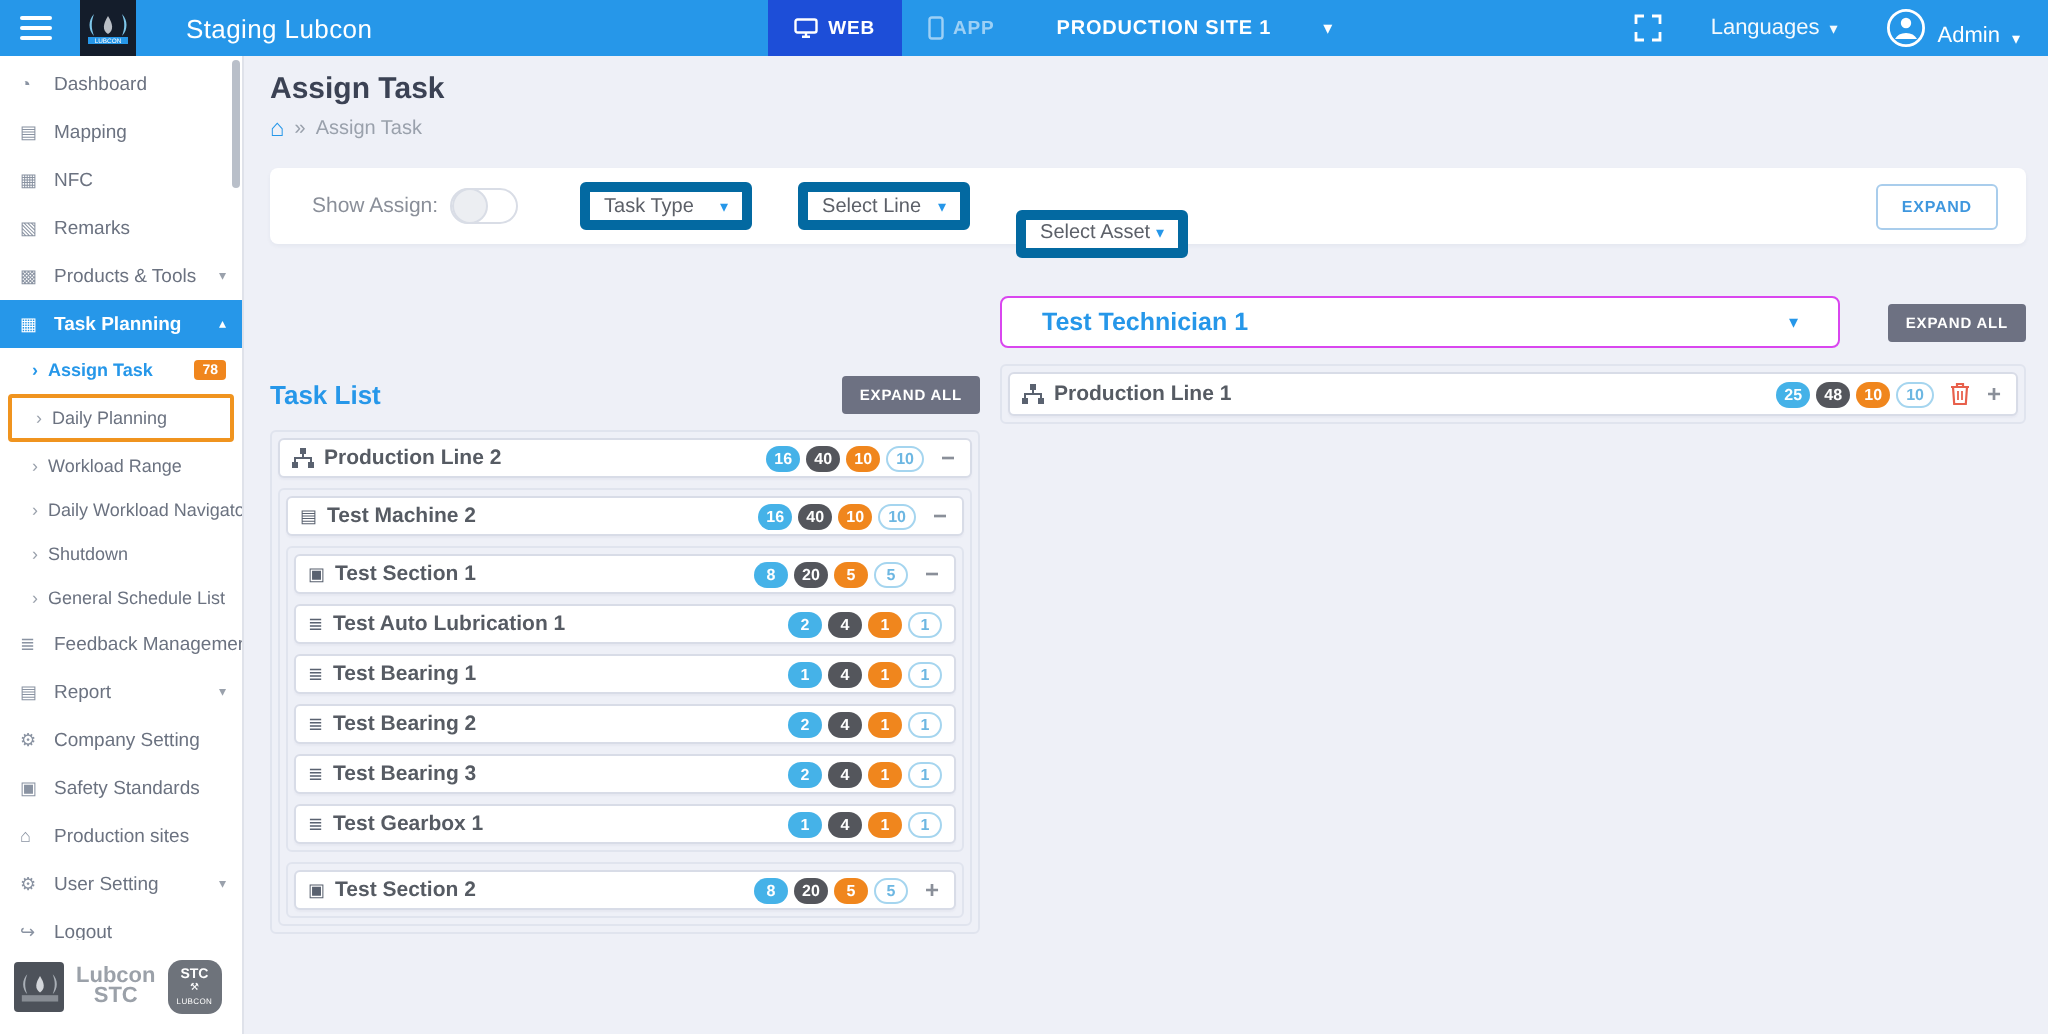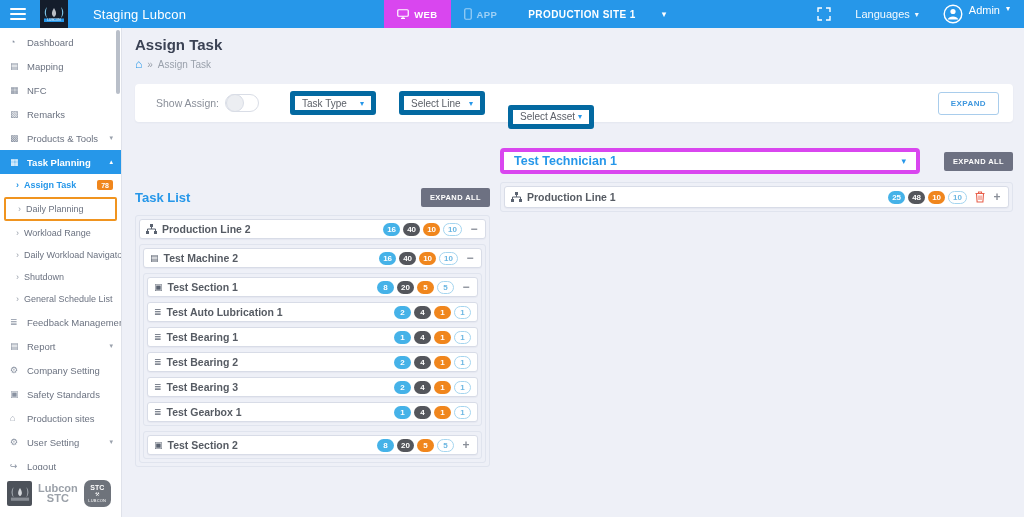--- a/index.html
+++ b/index.html
@@ -11,28 +11,28 @@
     display:flex; align-items:center; color:#fff; z-index:30; }
   .burger { width:16px; margin-left:10px; cursor:pointer; }
   .burger i { display:block; height:2px; background:#fff; margin:3px 0; border-radius:1px; }
   .logobox { width:28px; height:28px; background:#141d2b; margin-left:14px; display:flex;
     flex-direction:column; align-items:center; justify-content:center; }
   .logobox svg { display:block; }
   .brand { font-size:13px; margin-left:25px; font-weight:400; letter-spacing:.2px; }
   .center-cluster { display:flex; align-items:center; margin-left:198px; height:28px; }
   .hdr-tab { height:28px; display:flex; align-items:center; gap:5px; padding:0 13px;
     font-size:9.5px; font-weight:700; letter-spacing:.4px; cursor:pointer; }
-  .hdr-tab.active { background:#d946ef; }
+  .hdr-tab.active { background:#1d4ed8; }
   .hdr-tab.dim { opacity:.55; }
   .site-sel { display:flex; align-items:center; margin-left:18px; cursor:pointer; }
   .site-sel .st { font-size:10px; font-weight:700; letter-spacing:.4px; }
   .site-sel .ch { font-size:9px; margin-left:26px; }
   .right-cluster { margin-left:auto; margin-right:14px; display:flex; align-items:center; gap:24px; }
   .lang { display:flex; align-items:center; gap:5px; font-size:11px; opacity:.95; cursor:pointer; }
-  .admin { display:flex; align-items:flex-start; gap:6px; font-size:11px; cursor:pointer; }
+  .admin { display:flex; align-items:flex-end; gap:6px; font-size:11px; cursor:pointer; }
   .chev-s { font-size:8px; }
 
   
   .sidebar { position:fixed; top:28px; left:0; width:122px; height:489px; background:#fff;
     border-right:1px solid #dfe2ea; z-index:20; }
   .menu { height:442px; overflow:hidden; padding-top:2px; position:relative; }
   .sitem { height:24px; display:flex; align-items:center; padding:0 8px 0 10px; gap:6px;
     font-size:9.5px; color:#6b7280; cursor:pointer; white-space:nowrap; }
   .sitem .sic { width:11px; font-size:9px; color:#8a93a2; flex:0 0 auto; }
   .sitem .schev { margin-left:auto; font-size:7px; color:#9aa1ac; }
@@ -101,23 +101,23 @@
   .bds { margin-left:auto; display:flex; align-items:center; gap:3px; }
   .bd { height:13px; min-width:17px; border-radius:7px; font-size:8px; font-weight:700;
     color:#fff; display:flex; align-items:center; justify-content:center; padding:0 4px; }
   .bd.c1 { background:#45b2e8; } .bd.c2 { background:#54565c; } .bd.c3 { background:#f0861d; }
   .bd.c4 { background:#fff; border:1px solid #a5d5ef; color:#6db7e2; }
   .tg { width:10px; text-align:center; color:#8a8f99; font-size:12px; font-weight:700;
     margin-left:2px; cursor:pointer; line-height:1; }
   .trash { display:flex; align-items:center; margin-left:3px; cursor:pointer; }
 
   .rhead { display:flex; align-items:center; }
-  .tech-sel { flex:1; max-width:420px; height:26px; background:#fff; border:4px solid #d946ef;
+  .tech-sel { flex:1; max-width:420px; height:26px; background:#fff; border:1px solid #d946ef;
     border-radius:4px; display:flex; align-items:center; justify-content:space-between;
-    padding:0 10px; cursor:pointer; }
+    padding:0 20px; cursor:pointer; }
   .tech-sel .tv { font-size:12.5px; font-weight:700; color:#2697e9; }
   .tech-sel .ch { color:#2697e9; font-size:9px; }
   .rcol .expand-btn { margin-left:auto; }
   .rcol .group { margin-top:8px; }
   .rcol .trow { height:22px; }
 </style>
 </head>
 <body>
 
 <div class="hdr">

